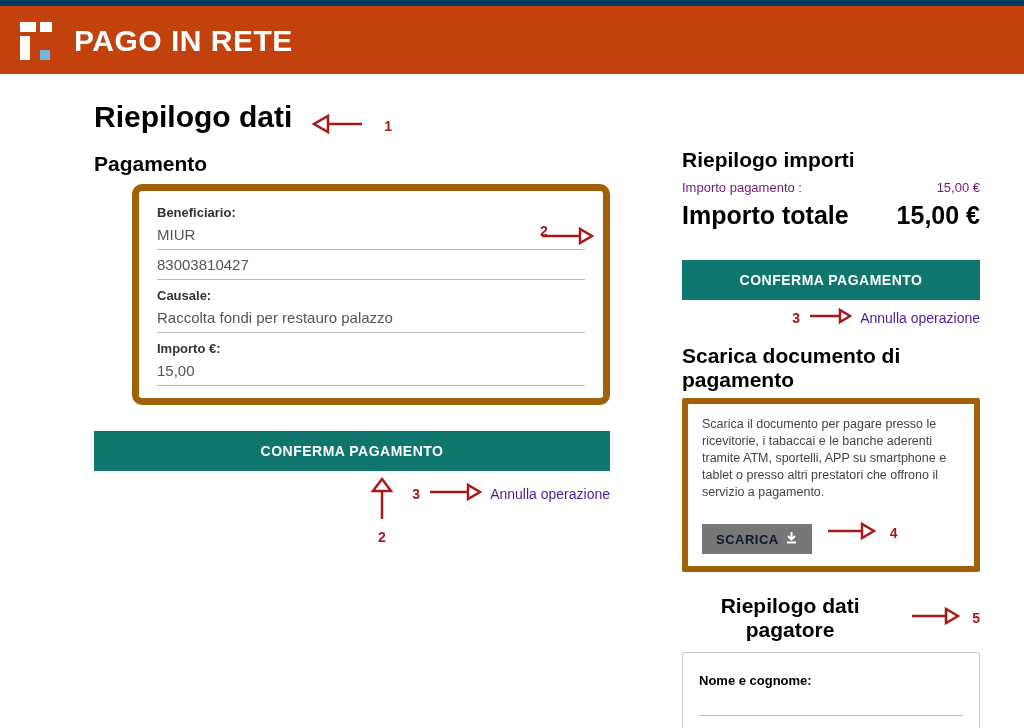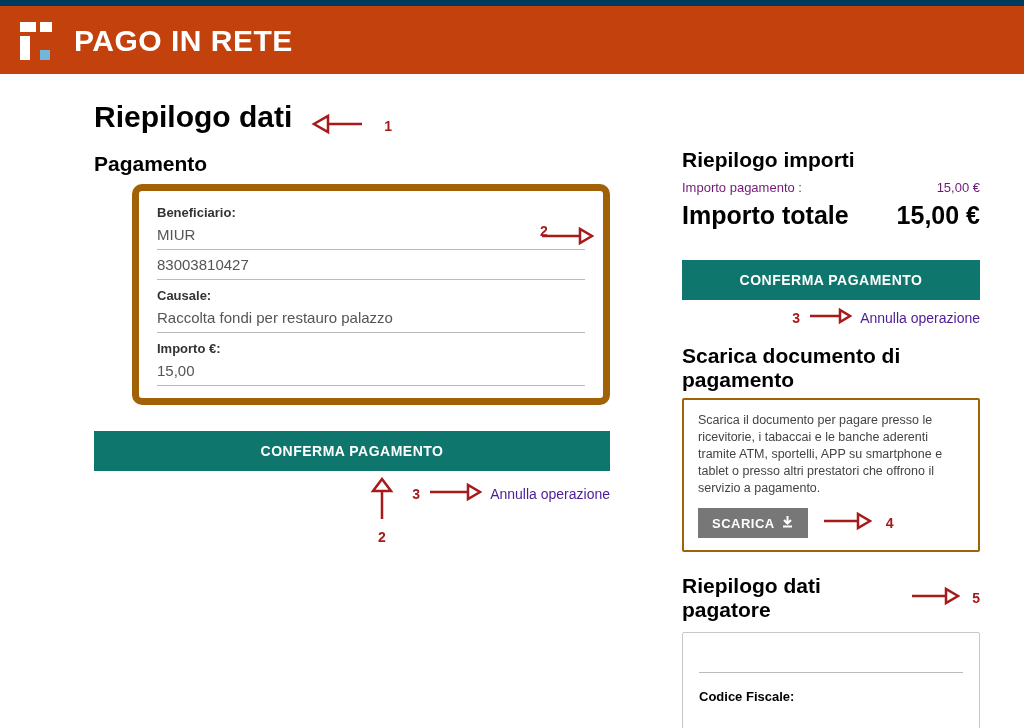--- a/index.html
+++ b/index.html
@@ -77,38 +77,39 @@
       color: #4c1d95;
       margin-top: 8px;
       cursor: pointer;
     }
 
     
     .sum-row { display: flex; justify-content: space-between; font-size: 13px; color: #701a75; margin-bottom: 6px; }
     .total-row { display: flex; justify-content: space-between; font-size: 25px; font-weight: 600; margin-top: 6px; }
 
     .download-box {
-      border: 2px solid #a16207;
+      border: 6px solid #a16207;
       border-radius: 2px;
       padding: 12px 14px;
       margin-top: 6px;
     }
     .download-box p { font-size: 12.5px; color: #444; line-height: 1.35; margin-bottom: 12px; }
     .btn-gray {
       background: #777;
-      color: #ffffff;
+      color: #0f172a;
       font-weight: 700;
       font-size: 13px;
       padding: 7px 14px;
       cursor: pointer;
       border: none;
       letter-spacing: 0.5px;
       display: inline-flex;
       align-items: center;
       gap: 6px;
+      margin-top: 12px;
     }
 
     .payer-box {
       border: 1px solid #c7c7c7;
       border-radius: 2px;
       padding: 12px 16px 24px 16px;
       margin-top: 10px;
     }
     .payer-field-label { font-size: 13px; font-weight: 700; margin-top: 8px; }
     .payer-line { border-bottom: 1px solid #bbb; height: 22px; margin-top: 6px; }
@@ -239,30 +240,31 @@
         <span>
           <svg width="50" height="22" viewBox="0 0 50 22">
               <path d="M2 11 L36 11 L36 4 L48 11 L36 18 L36 11" fill="none" stroke="#a61a1a" stroke-width="2.5"></path>
             </svg>
         </span>
         <span class="num-inline">4</span>
       </div>
     </div>
 
     <div style="display:flex; align-items:center; gap:12px; margin-top:22px;">
-      <div class="small-section-title" style="margin:0;">Riepilogo dati pagatore</div>
+      <div class="small-section-title" style="margin:0;text-align:center;">Riepilogo dati pagatore</div>
       <span>
         <svg width="50" height="22" viewBox="0 0 50 22">
             <path d="M2 11 L36 11 L36 4 L48 11 L36 18 L36 11" fill="none" stroke="#a61a1a" stroke-width="2.5"></path>
           </svg>
       </span>
       <span class="num-inline">5</span>
     </div>
 
     <div class="payer-box">
+      <div class="payer-field-label">Nome e cognome:</div>
       <div class="payer-line"></div>
       <div class="payer-field-label" style="margin-top:16px;">Codice Fiscale:</div>
 
     </div>
 
   </div>
 
 </div>
 
 </body></html>

